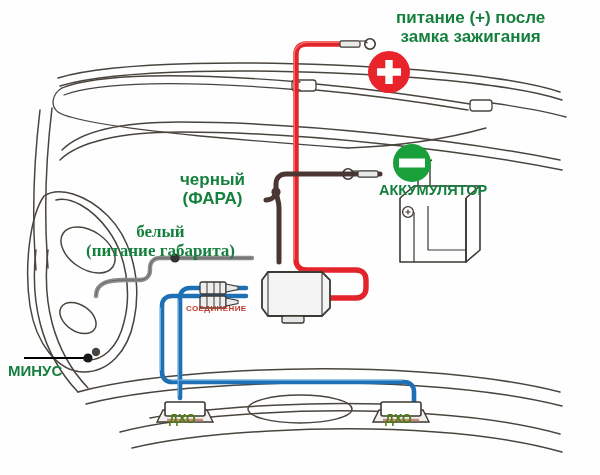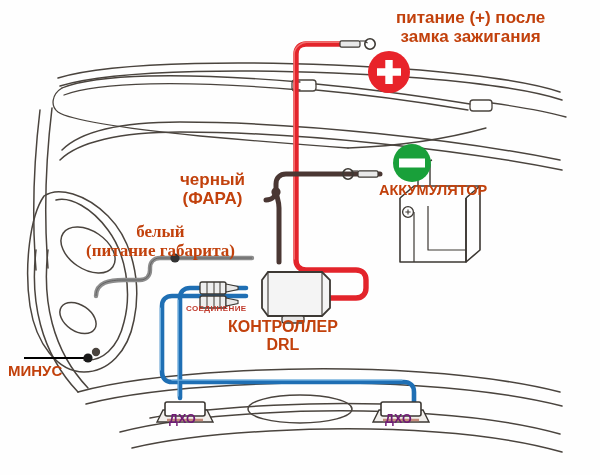--- a/index.html
+++ b/index.html
@@ -2,30 +2,30 @@
 <html><head>
 <meta charset="utf-8">
 <style>
   html,body{margin:0;padding:0;background:#ffffff;}
   body{
     font-family:"Liberation Sans", sans-serif;
     width:600px;height:475px;overflow:hidden;position:relative;
   }
   #stage{position:relative;width:600px;height:475px;background:#fefefe;}
   #art{position:absolute;left:0;top:0;width:600px;height:475px;}
-  .lbl{position:absolute;font-weight:bold;color:#c2410c;line-height:1.12;white-space:pre;}
+  .lbl{position:absolute;font-weight:bold;color:#15803d;line-height:1.12;white-space:pre;}
   .t-ignition{left:396px;top:8px;font-size:17px;text-align:center;}
   .t-battery{left:379px;top:182px;font-size:14.5px;}
   .t-black{left:180px;top:170px;font-size:17px;text-align:center;}
   .t-red{left:302px;top:212px;font-size:17px;text-align:center;}
   .t-white{left:86px;top:222px;font-size:17px;text-align:center;font-family:Liberation Serif, serif;}
   .t-ctrl{left:228px;top:318px;font-size:16px;text-align:center;}
   .t-conn{left:186px;top:305px;font-size:8px;color:#c0392b;letter-spacing:.4px;}
   .t-fara{left:8px;top:363px;font-size:15px;}
-  .t-dho{position:absolute;font-size:12.5px;font-weight:bold;color:#701a75;}
+  .t-dho{position:absolute;font-size:12.5px;font-weight:bold;color:#4d7c0f;}
   .t-dho.l{left:169px;top:412px;}
   .t-dho.r{left:385px;top:412px;}
 </style>
 </head>
 <body>
 
 <div id="stage">
 
   <svg id="art" viewBox="0 0 600 475">
     <defs>
@@ -200,21 +200,19 @@
 
   <div class="lbl t-black">черный
 (ФАРА)</div>
 
 
   <div class="lbl t-white">белый
 (питание габарита)</div>
 
   <div class="lbl t-conn">СОЕДИНЕНИЕ</div>
 
-  <div class="lbl t-ctrl">КОНТРОЛЛЕР
-DRL</div>
 
   <div class="lbl t-fara">МИНУС</div>
 
   <div class="t-dho l">ДХО</div>
 
   <div class="t-dho r">ДХО</div>
 </div>
 
 </body></html>

